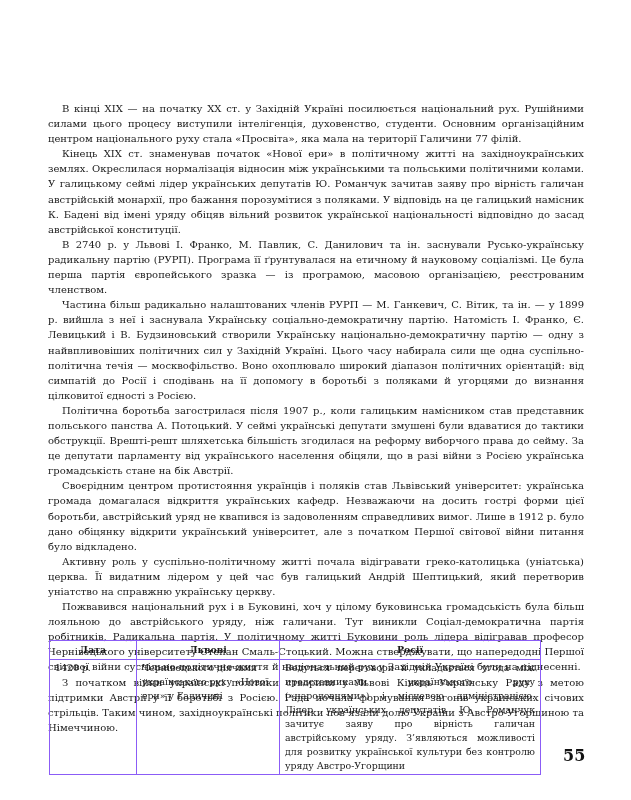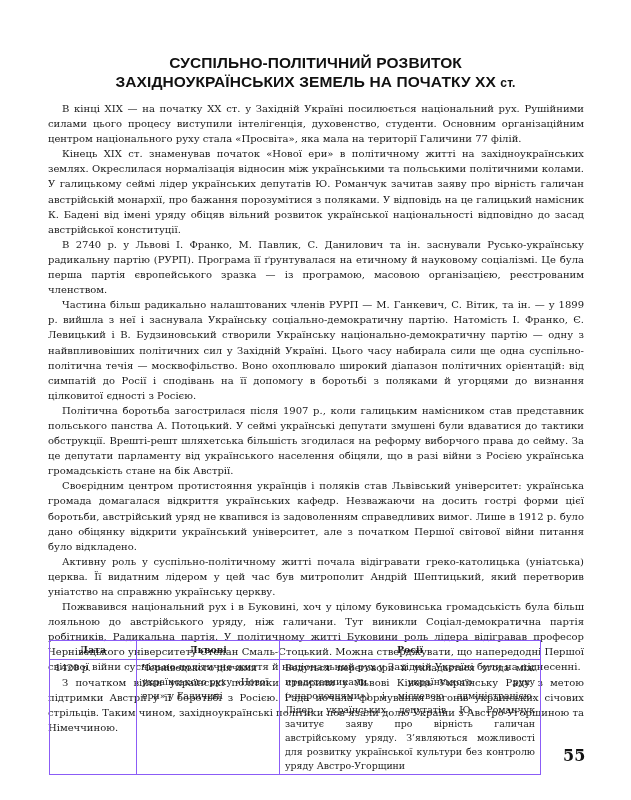--- a/index.html
+++ b/index.html
@@ -33,33 +33,29 @@
   .page-number {
     position: absolute; left: 563px; top: 746px;
     font-family: "DejaVu Serif", serif; font-weight: bold; font-size: 16px; color: #111;
   }
 </style>
 </head>
 <body>
 
 <div class="page">
 
-  <div class="title">
-    <div>СУСПІЛЬНО-ПОЛІТИЧНИЙ РОЗВИТОК</div>
-    <div><span>ЗАХІДНОУКРАЇНСЬКИХ ЗЕМЕЛЬ НА ПОЧАТКУ XX</span> <span class="st">ст.</span></div>
-  </div>
 
   <div class="body-text">
     <p>В кінці XIX — на початку XX ст. у Західній Україні посилюється національний рух. Рушійними силами цього процесу виступили інтелігенція, духовенство, студенти. Основним організаційним центром національного руху стала «Просвіта», яка мала на території Галичини 77 філій.</p>
     <p>Кінець XIX ст. знаменував початок «Нової ери» в політичному житті на західноукраїнських землях. Окреслилася нормалізація відносин між українськими та польськими політичними колами. У галицькому сеймі лідер українських депутатів Ю. Романчук зачитав заяву про вірність галичан австрійській монархії, про бажання порозумітися з поляками. У відповідь на це галицький намісник К. Бадені від імені уряду обіцяв вільний розвиток української національності відповідно до засад австрійської конституції.</p>
     <p>В 2740 р. у Львові І. Франко, М. Павлик, С. Данилович та ін. заснували Русько-українську радикальну партію (РУРП). Програма її ґрунтувалася на етичному й науковому соціалізмі. Це була перша партія європейського зразка — із програмою, масовою організацією, реєстрованим членством.</p>
     <p>Частина більш радикально налаштованих членів РУРП — М. Ганкевич, С. Вітик, та ін. — у 1899 р. вийшла з неї і заснувала Українську соціально-демократичну партію. Натомість І. Франко, Є. Левицький і В. Будзиновський створили Українську національно-демократичну партію — одну з найвпливовіших політичних сил у Західній Україні. Цього часу набирала сили ще одна суспільно-політична течія — москвофільство. Воно охоплювало широкий діапазон політичних орієнтацій: від симпатій до Росії і сподівань на її допомогу в боротьбі з поляками й угорцями до визнання цілковитої єдності з Росією.</p>
     <p>Політична боротьба загострилася після 1907 р., коли галицьким намісником став представник польського панства А. Потоцький. У сеймі українські депутати змушені були вдаватися до тактики обструкції. Врешті-решт шляхетська більшість згодилася на реформу виборчого права до сейму. За це депутати парламенту від українського населення обіцяли, що в разі війни з Росією українська громадськість стане на бік Австрії.</p>
     <p>Своєрідним центром протистояння українців і поляків став Львівський університет: українська громада домагалася відкриття українських кафедр. Незважаючи на досить гострі форми цієї боротьби, австрійський уряд не квапився із задоволенням справедливих вимог. Лише в 1912 р. було дано обіцянку відкрити український університет, але з початком Першої світової війни питання було відкладено.</p>
-    <p>Активну роль у суспільно-політичному житті почала відігравати греко-католицька (уніатська) церква. Її видатним лідером у цей час був митрополит Андрій Шептицький, який перетворив уніатство на справжню українську церкву.</p>
+    <p>Активну роль у суспільно-політичному житті почала відігравати греко-католицька (уніатська) церква. Її видатним лідером у цей час був галицький Андрій Шептицький, який перетворив уніатство на справжню українську церкву.</p>
     <p>Пожвавився національний рух і в Буковині, хоч у цілому буковинська громадськість була більш лояльною до австрійського уряду, ніж галичани. Тут виникли Соціал-демократична партія робітників, Радикальна партія. У політичному житті Буковини роль лідера відігравав професор Чернівецького університету Степан Смаль-Стоцький. Можна стверджувати, що напередодні Першої світової війни суспільно-політичне життя й національний рух у Західній Україні були на піднесенні.</p>
     <p>З початком війни українські політики створили у Львові Кінець Українську Раду з метою підтримки Австрії у її боротьбі з Росією. Рада почала формування загонів українських січових стрільців. Таким чином, західноукраїнські політики пов’язали долю України з Австро-Угорщиною та Німеччиною.</p>
   </div>
 
   <table class="events">
     <thead>
       <tr>
         <th class="c-date">Дата</th>
         <th class="c-event">Львові</th>
         <th>Росії</th>

